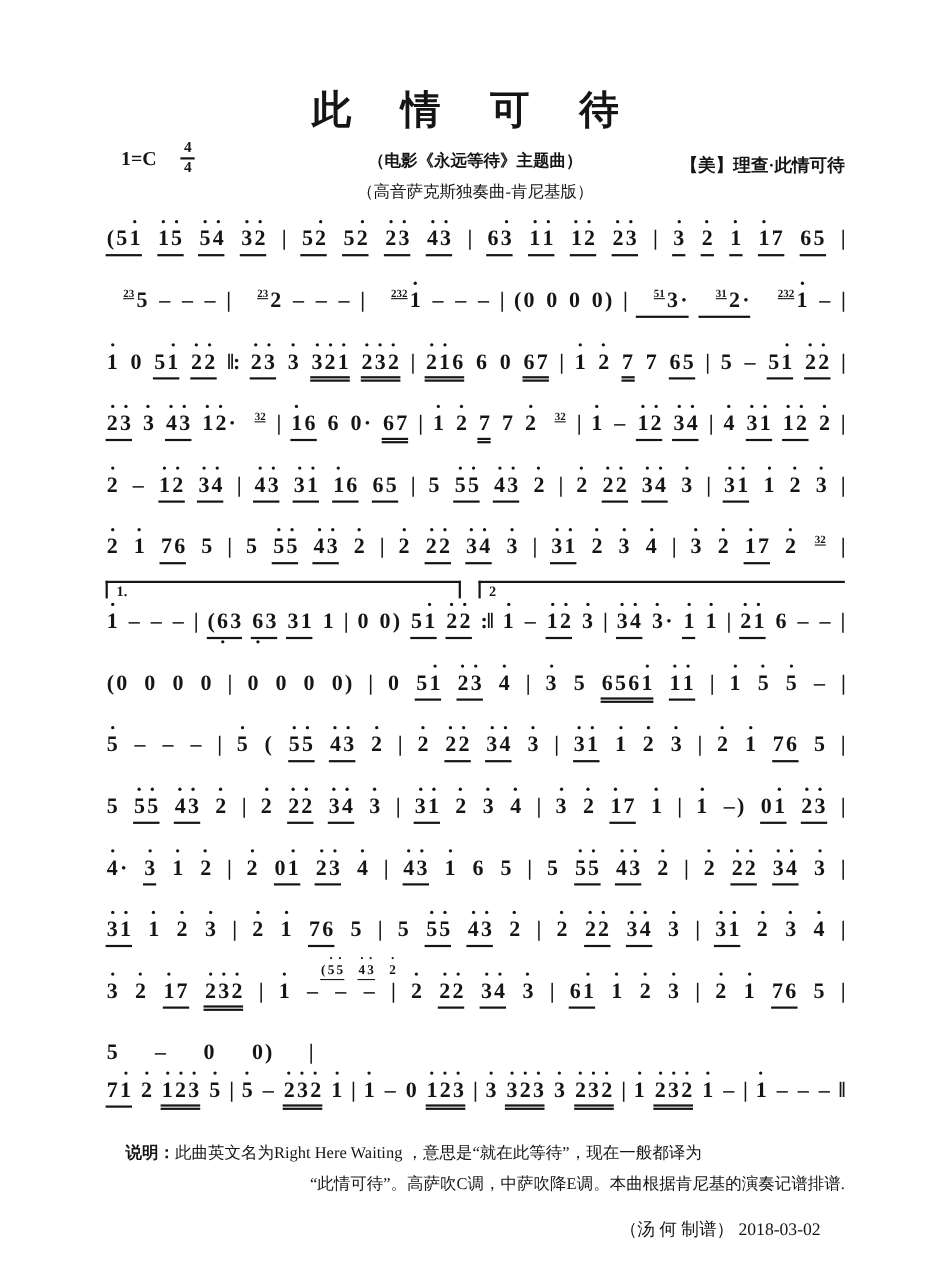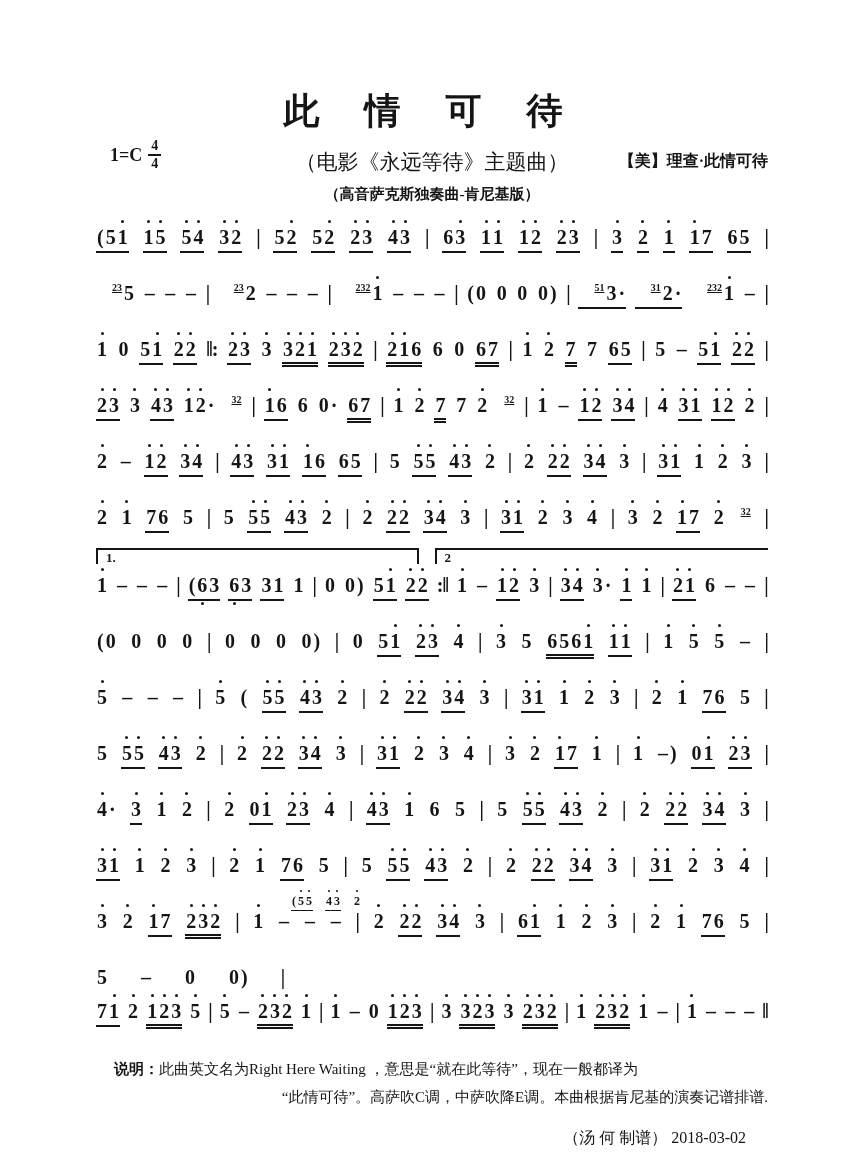--- a/index.html
+++ b/index.html
@@ -3,24 +3,24 @@
 <meta charset="utf-8">
 <style>
   html,body{margin:0;padding:0;}
   body{width:864px;height:1158px;background:#ffffff;color:#151515;overflow:hidden;
        font-family:"Liberation Serif","DejaVu Serif",serif;}
   .page{width:864px;height:1158px;position:relative;box-sizing:border-box;padding-top:76px;}
   .sheet{width:672px;margin:0 auto;position:relative;}
 
   
   .header{position:relative;text-align:center;margin-bottom:22px;}
-  .title{font-size:36px;font-weight:bold;letter-spacing:18px;margin:11px;}
-  .sub{font-size:21px;margin-top:12px;font-weight:normal;}
-  .sub2{font-size:15px;margin-top:9px;font-weight:bold;}
-  .keysig{position:absolute;left:14px;top:52px;font-size:18px;font-weight:bold;display:flex;align-items:center;gap:6px;}
+  .title{font-size:36px;font-weight:bold;letter-spacing:18px;margin:0;}
+  .sub{font-size:15px;margin-top:12px;font-weight:bold;}
+  .sub2{font-size:15px;margin-top:9px;font-weight:normal;}
+  .keysig{position:absolute;left:14px;top:52px;font-size:18px;font-weight:bold;display:flex;align-items:center;gap:22px;}
   .frac{display:inline-flex;flex-direction:column;line-height:1;font-size:14px;}
   .frac .top{border-bottom:2px solid currentColor;padding:0 3px 1px;}
   .frac .bot{padding-top:1px;}
   .composer{position:absolute;right:0;top:64px;font-size:16px;font-weight:bold;}
 
   
   .line{position:relative;margin-bottom:30px;}
   .music{display:flex;justify-content:space-between;align-items:baseline;
          font-family:"Liberation Serif","DejaVu Serif",serif;font-weight:bold;font-size:20px;height:26px;}
   .music.short{justify-content:flex-start;gap:32px;margin-bottom:-22px;}

